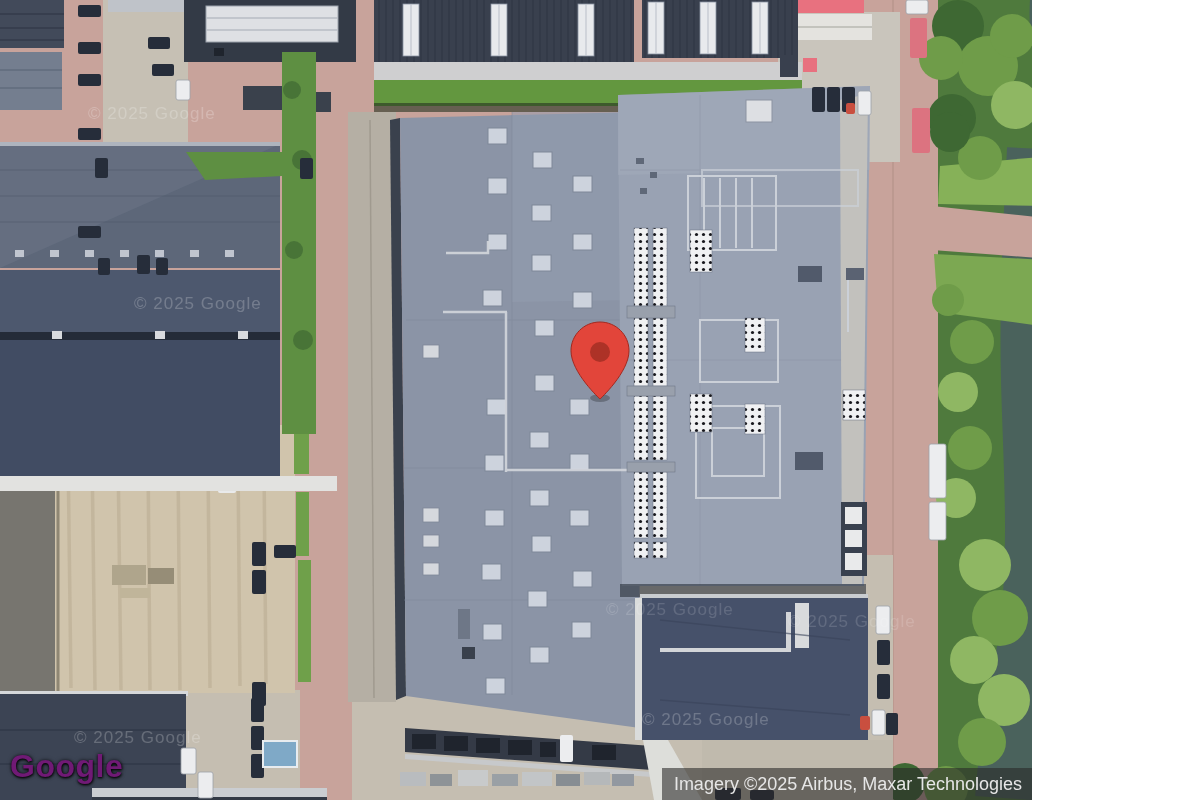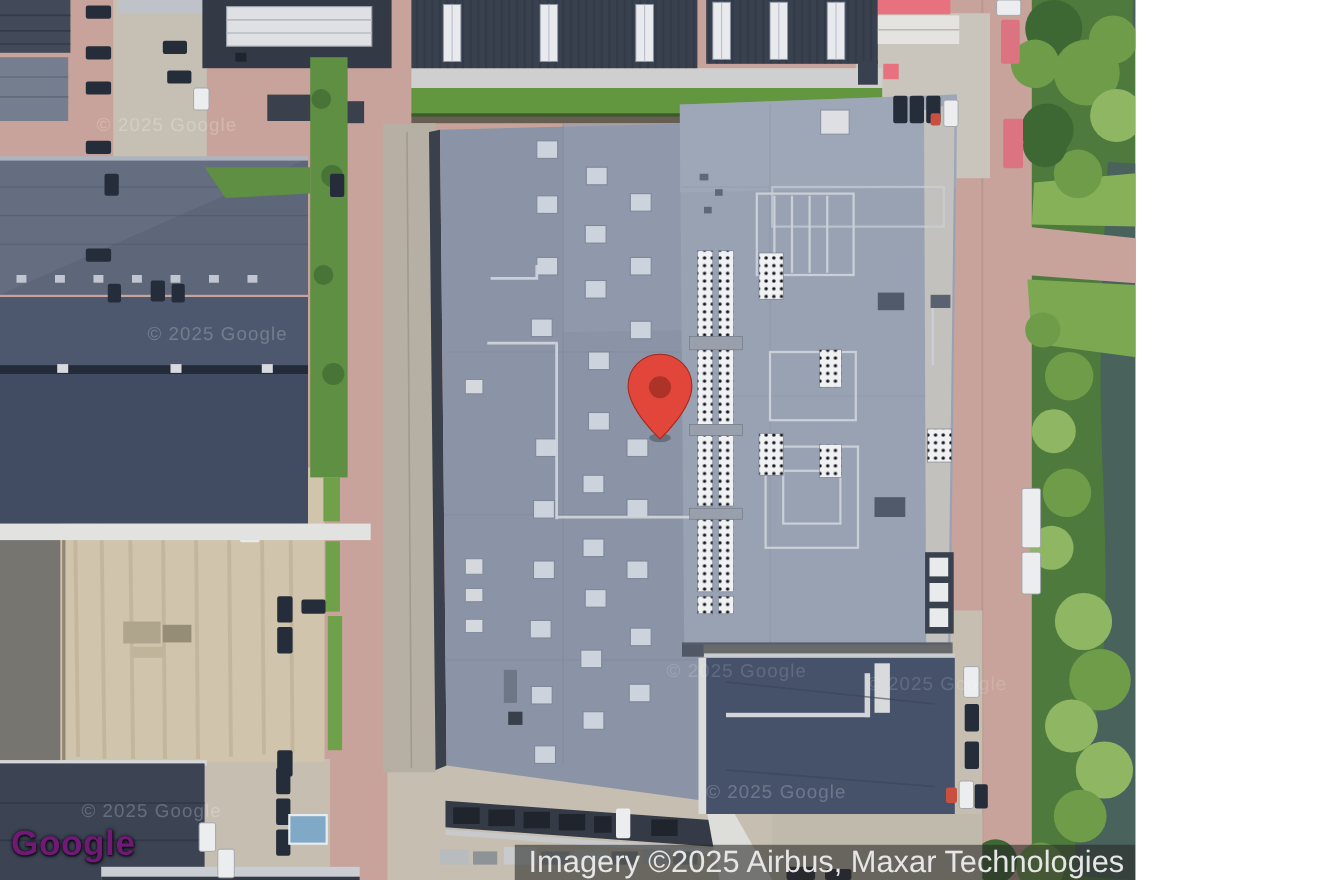--- a/index.html
+++ b/index.html
@@ -13,21 +13,21 @@
   }
   *{margin:0;padding:0;box-sizing:border-box}
   body{width:1200px;height:800px;overflow:hidden;font-family:"Liberation Sans",sans-serif}
   .stage{position:relative;width:1032px;height:800px;overflow:hidden;background:var(--road);cursor:grab}
   .stage svg{display:block}
   .wm{position:absolute;font-size:17px;letter-spacing:1px;color:rgba(255,255,255,0.22);white-space:nowrap;pointer-events:none}
   .wm.dim{color:rgba(255,255,255,0.15)}
   .google-logo{position:absolute;left:10px;top:748px;font-size:32px;font-weight:bold;color:#701a75;letter-spacing:0.5px;
     text-shadow:0 1px 2px rgba(0,0,0,0.7),0 0 4px rgba(0,0,0,0.55),1px 1px 3px rgba(0,0,0,0.6)}
   .attribution{position:absolute;right:0;top:768px;height:32px;display:flex;align-items:center;
-    background:var(--attribution_bg);color:var(--attribution_fg);font-size:28px;padding:0 10px 0 12px;white-space:nowrap}
+    background:var(--attribution_bg);color:var(--attribution_fg);font-size:18px;padding:0 10px 0 12px;white-space:nowrap}
 </style>
 </head>
 <body>
 
 <div class="stage">
 <svg width="1200" height="800" viewBox="0 0 1200 800">
   <defs>
     <pattern id="dots" width="7" height="7" patternUnits="userSpaceOnUse">
       <rect width="7" height="7" fill="#F0F1F3"></rect>
           <circle cx="3.5" cy="3.5" r="1.6" fill="#16161C"></circle>

